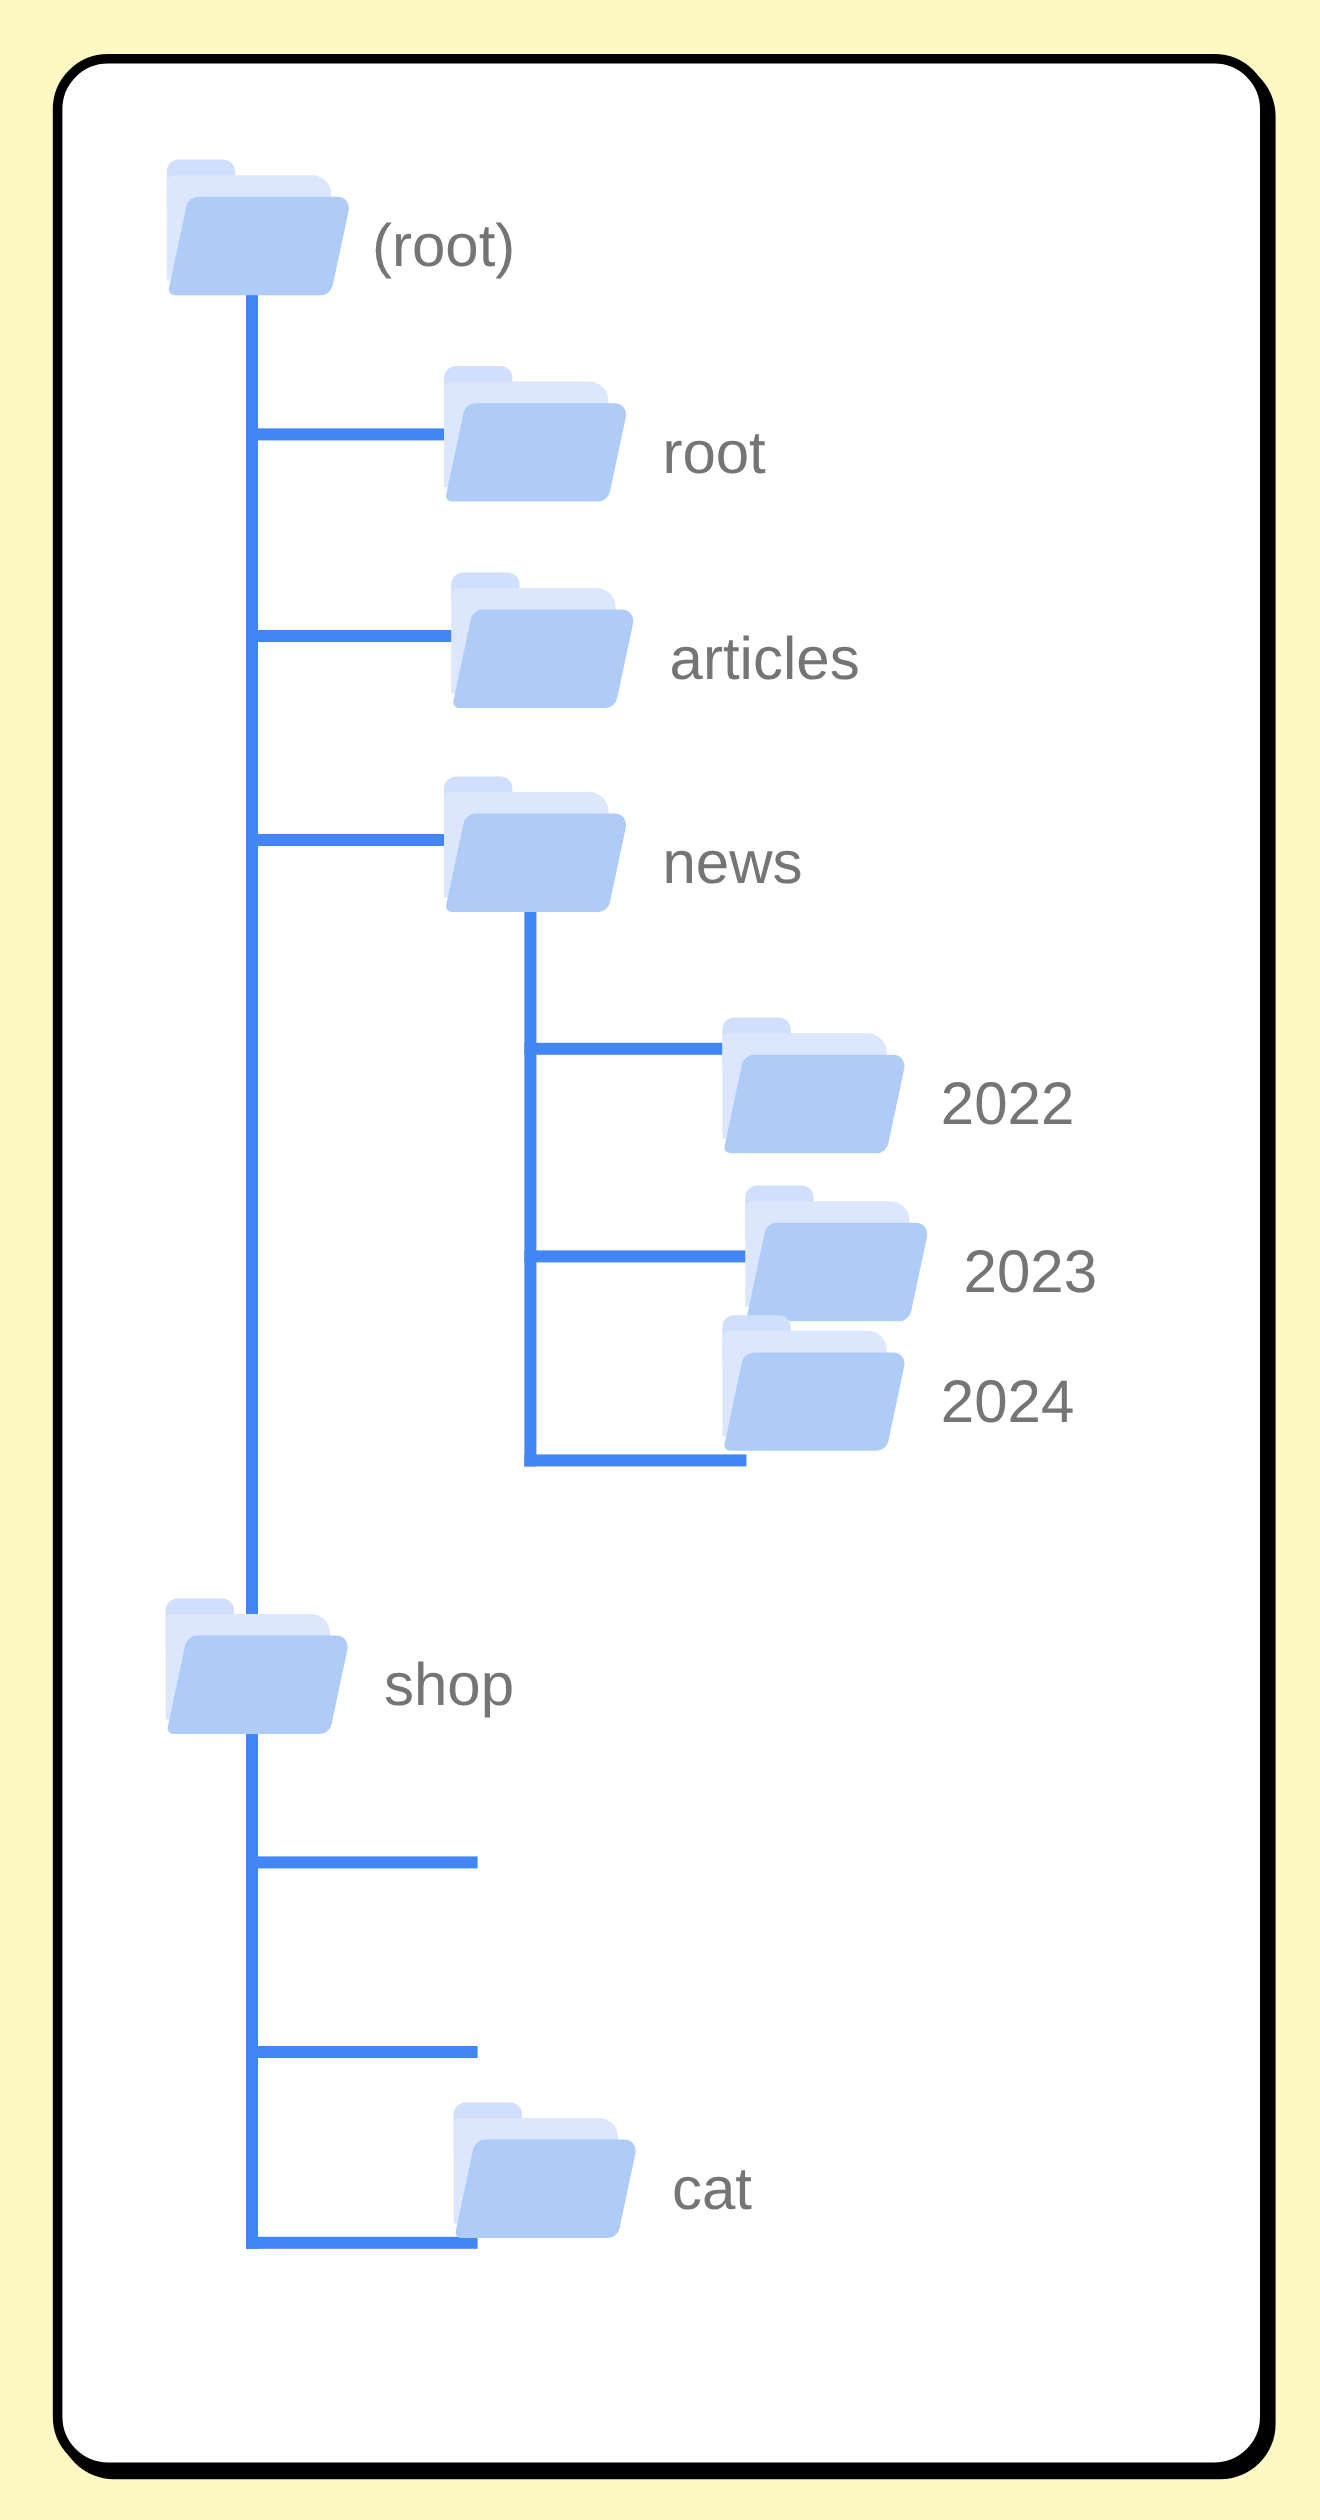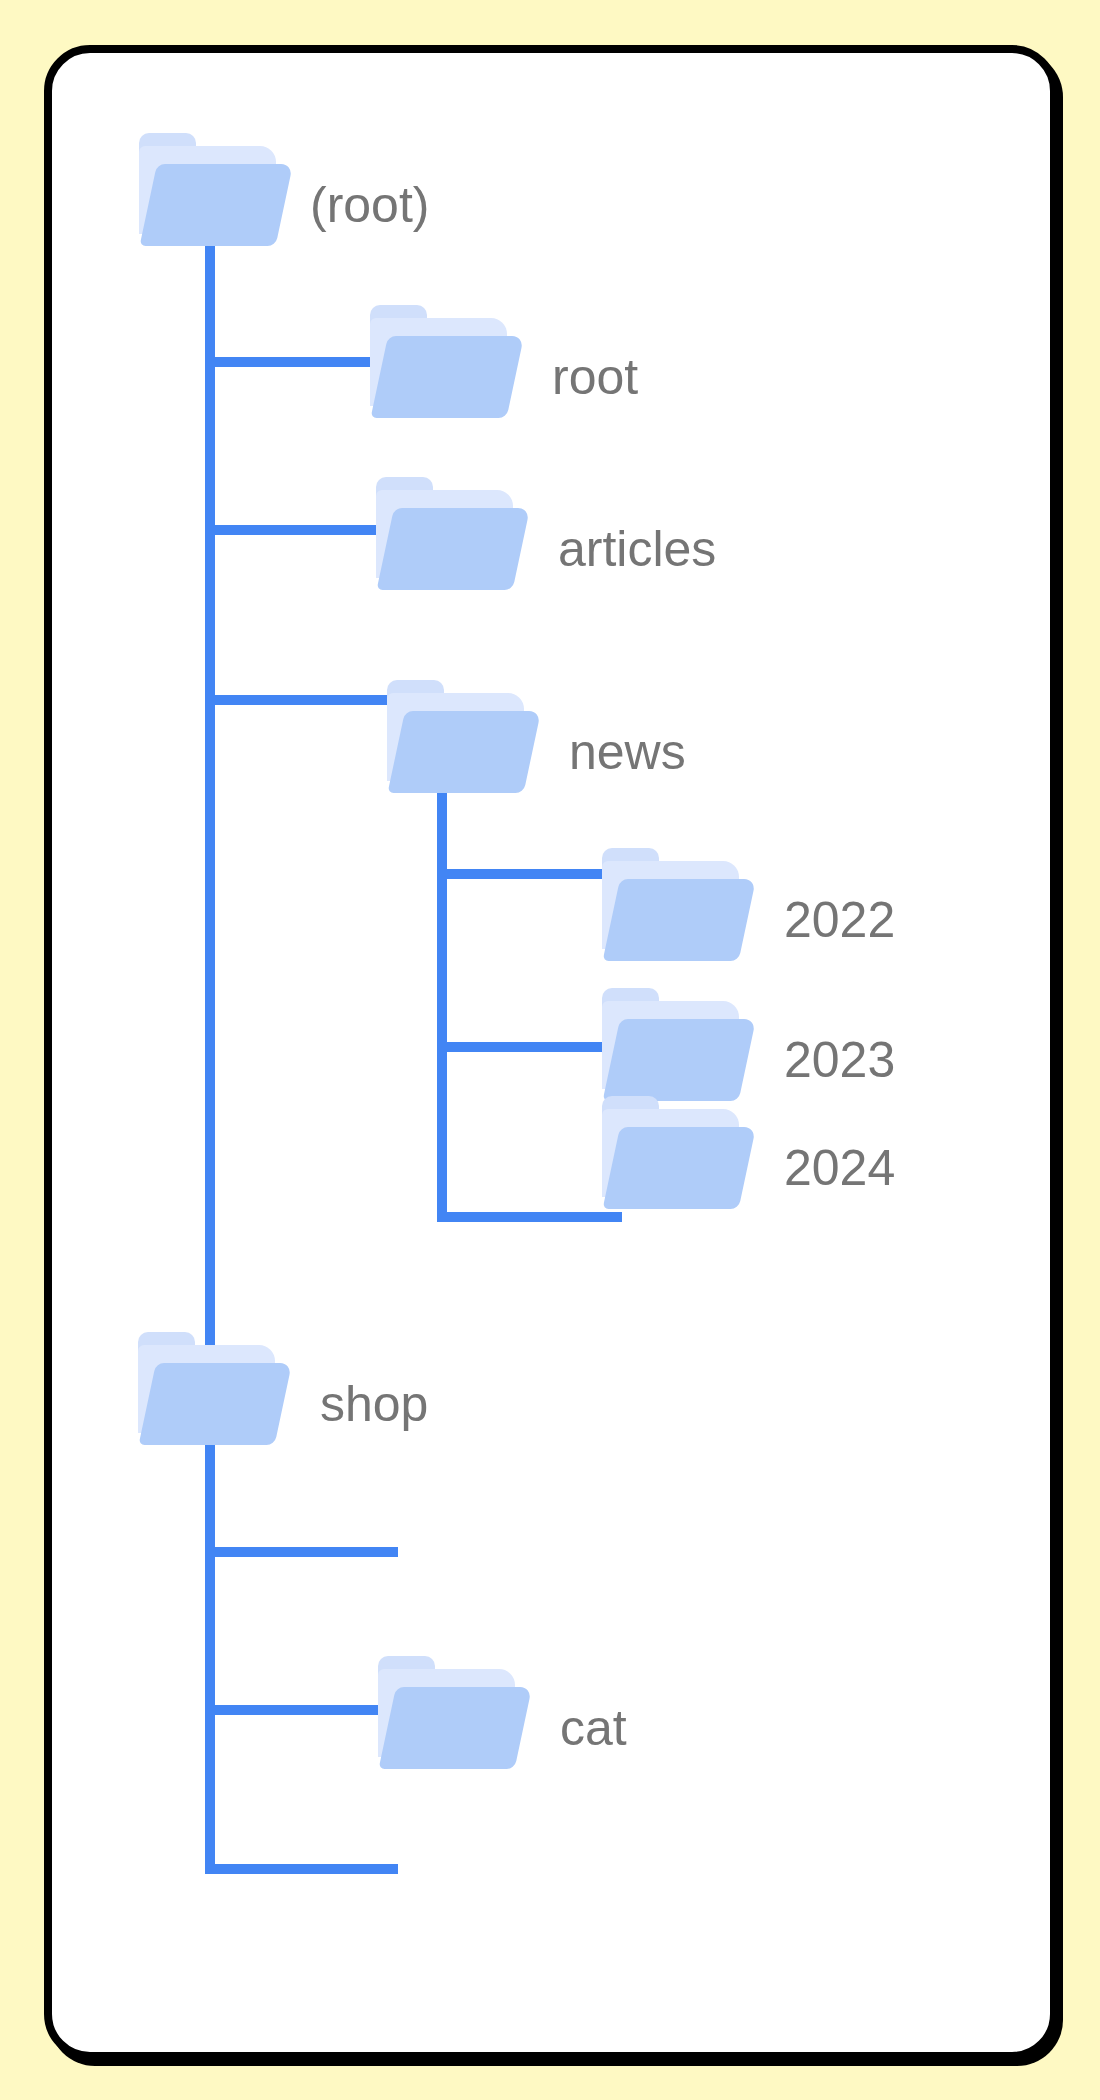--- a/index.html
+++ b/index.html
@@ -53,27 +53,27 @@
   .label{
     position:absolute;left:182px;top:31px;height:82px;
     display:flex;align-items:center;white-space:nowrap;
     font-size:50px;color:var(--txt);letter-spacing:0;
   }
   
   .n-root    {left:139px;top:133px;}
   .n-root .label{left:171px;}
   .n-about   {left:370px;top:305px;}
   .n-articles{left:376px;top:477px;}
-  .n-news    {left:370px;top:680px;margin-left:17px;}
+  .n-news    {left:370px;top:647px;}
   .n-2022    {left:602px;top:848px;padding-left:25px;}
-  .n-2023    {left:602px;top:988px;}
+  .n-2023    {left:621px;top:988px;}
   .n-2024    {left:602px;top:1096px;padding-left:23px;}
   .n-shop    {left:138px;top:1332px;}
   .n-bird    {left:378px;top:1498px;}
-  .n-cat     {left:378px;top:1656px;}
+  .n-cat     {left:378px;top:1752px;}
   .n-dog     {left:378px;top:1820px;}
 </style>
 </head>
 <body>
 
 <div id="canvas">
   <div class="card"></div>
 
   <div class="line v trunk-main"></div>
   <div class="line h br-about"></div>

